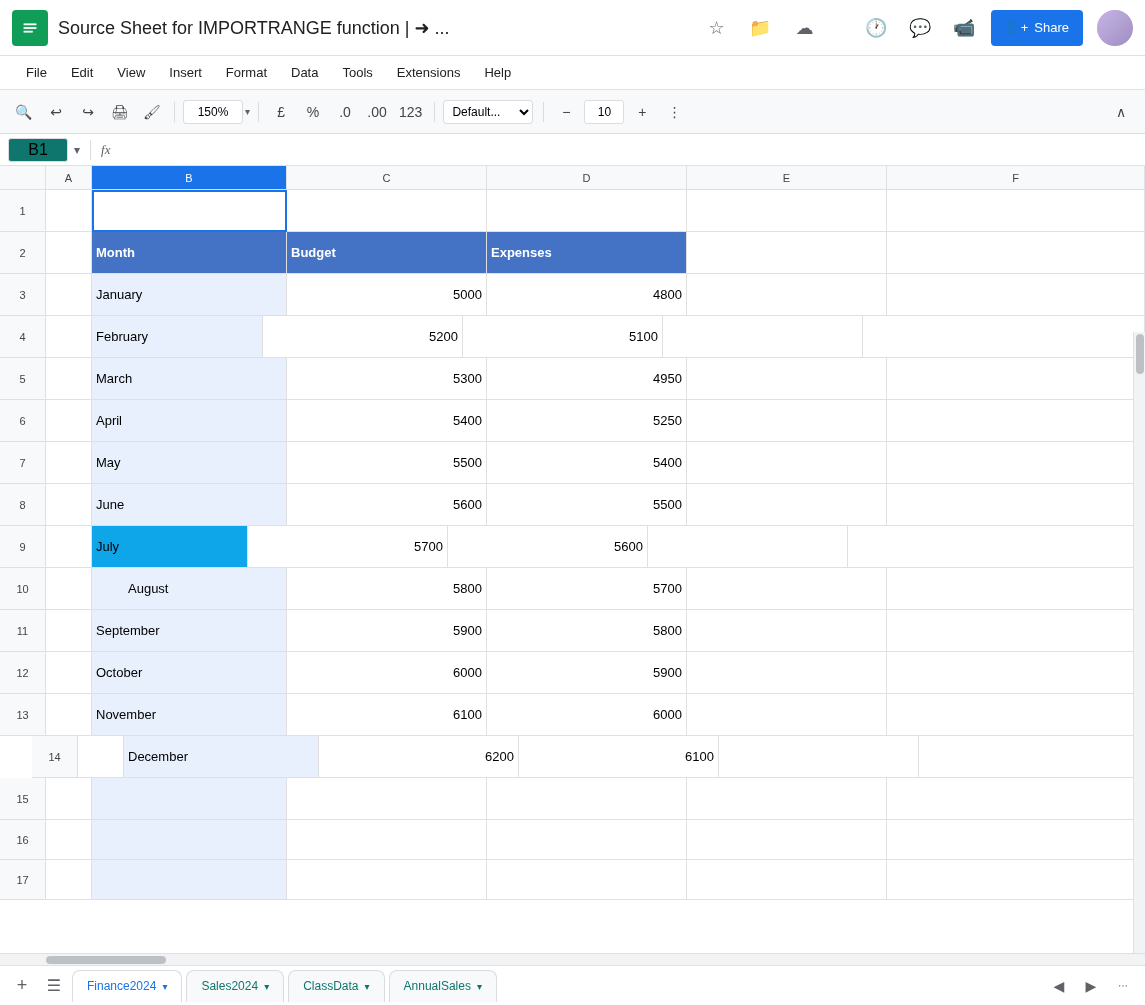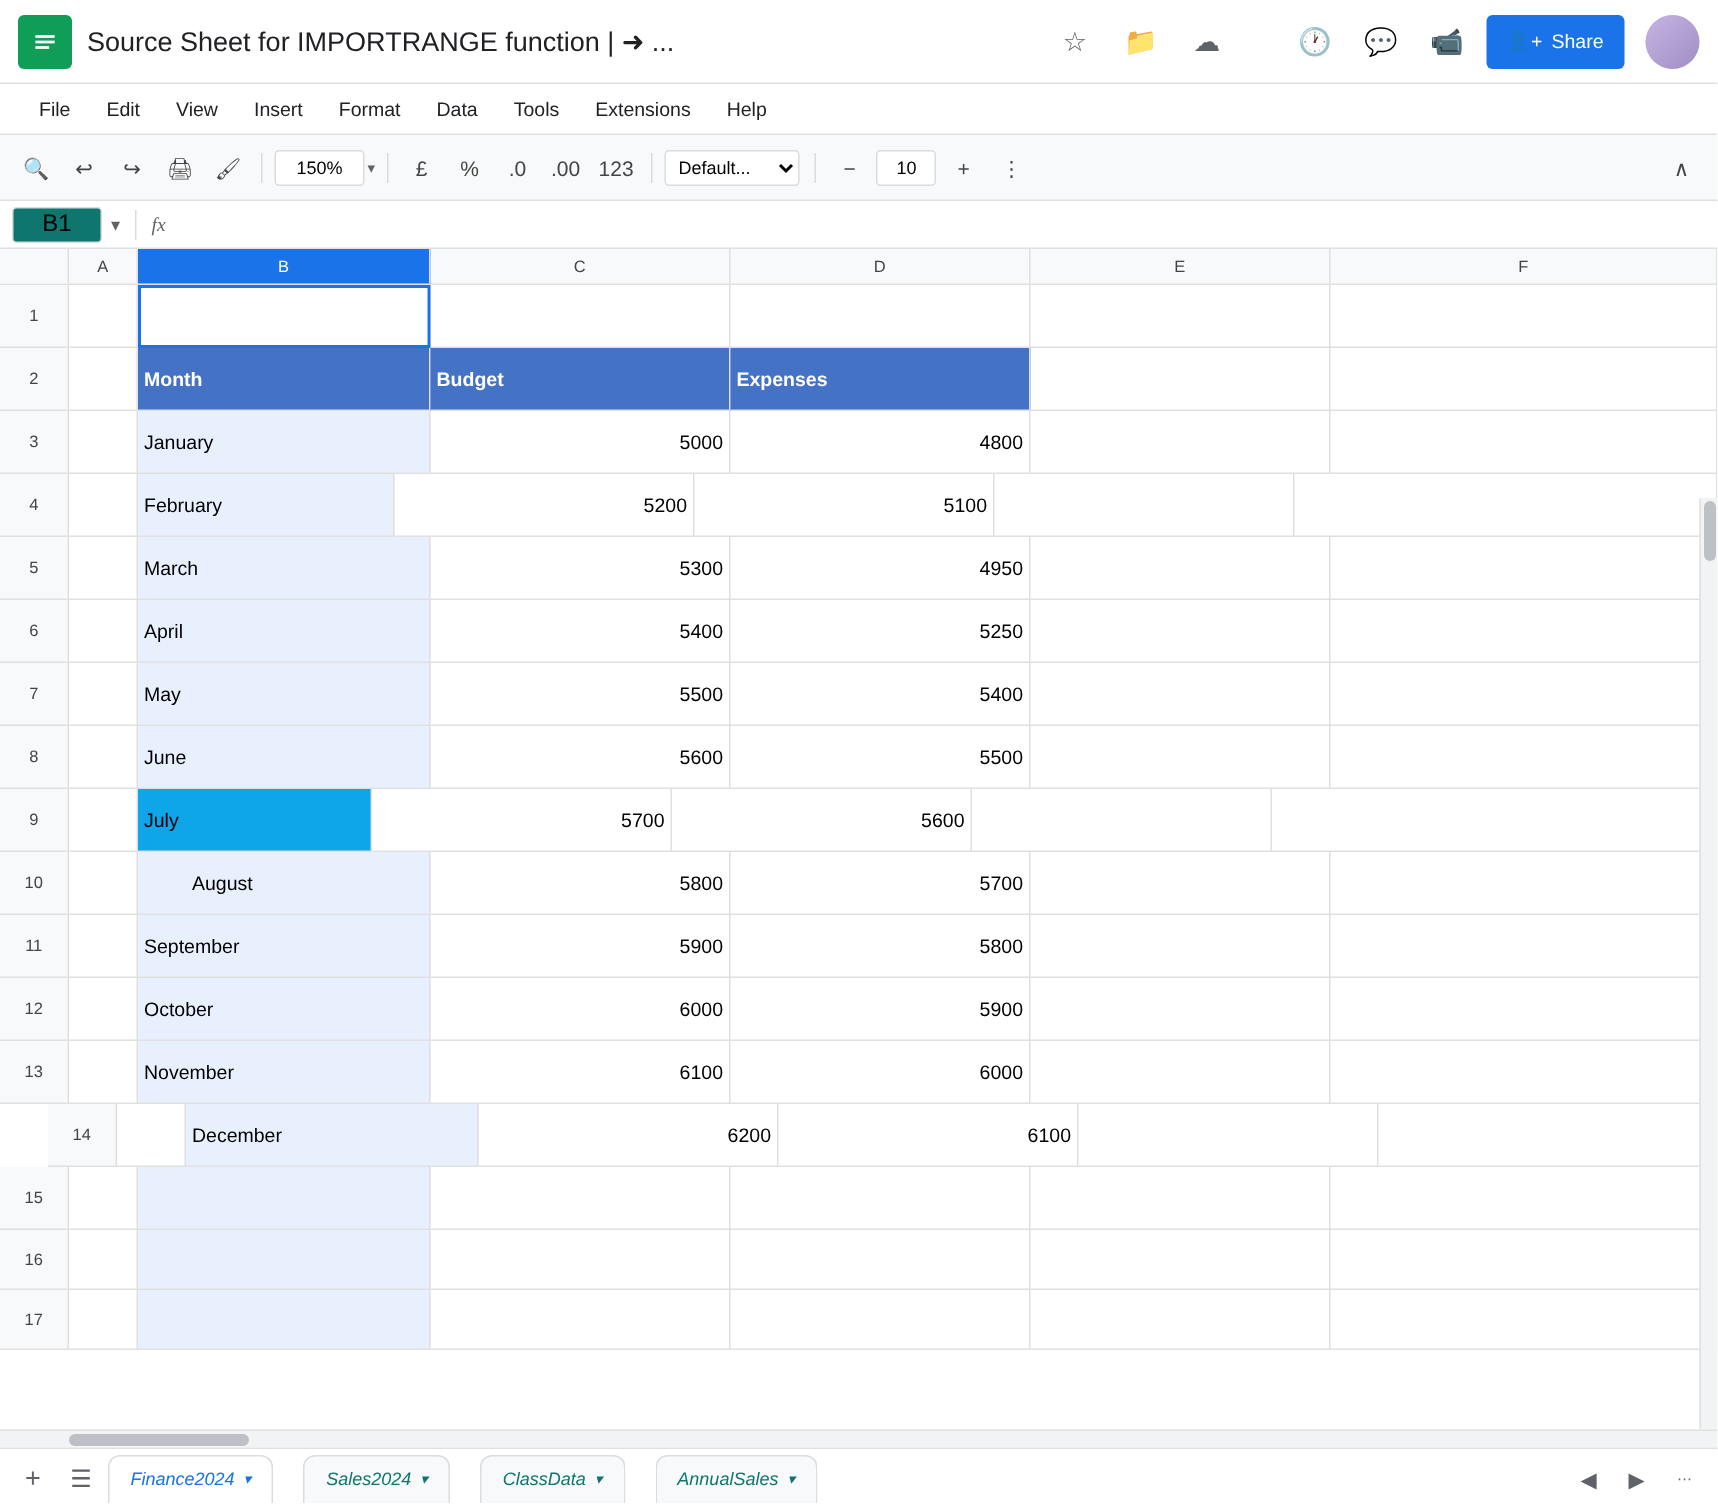--- a/index.html
+++ b/index.html
@@ -436,21 +436,21 @@
       <div id="vscroll-thumb"></div>
     </div>
 
     <div id="hscroll-container">
       <div id="hscroll-thumb"></div>
     </div>
 
     <div id="bottom-bar">
       <button id="add-sheet-btn">+</button>
       <button id="sheets-list-btn">☰</button>
-      <div id="sheet-tabs" style="display:flex;gap:20px;font-style:italic;">
+      <div id="sheet-tabs" style="display:flex;gap:4px;">
           <div class="sheet-tab active">
             <span>Finance2024</span>
             <span class="drop-arrow">▾</span>
           </div>
           <div class="sheet-tab">
             <span>Sales2024</span>
             <span class="drop-arrow">▾</span>
           </div>
           <div class="sheet-tab">
             <span>ClassData</span>

